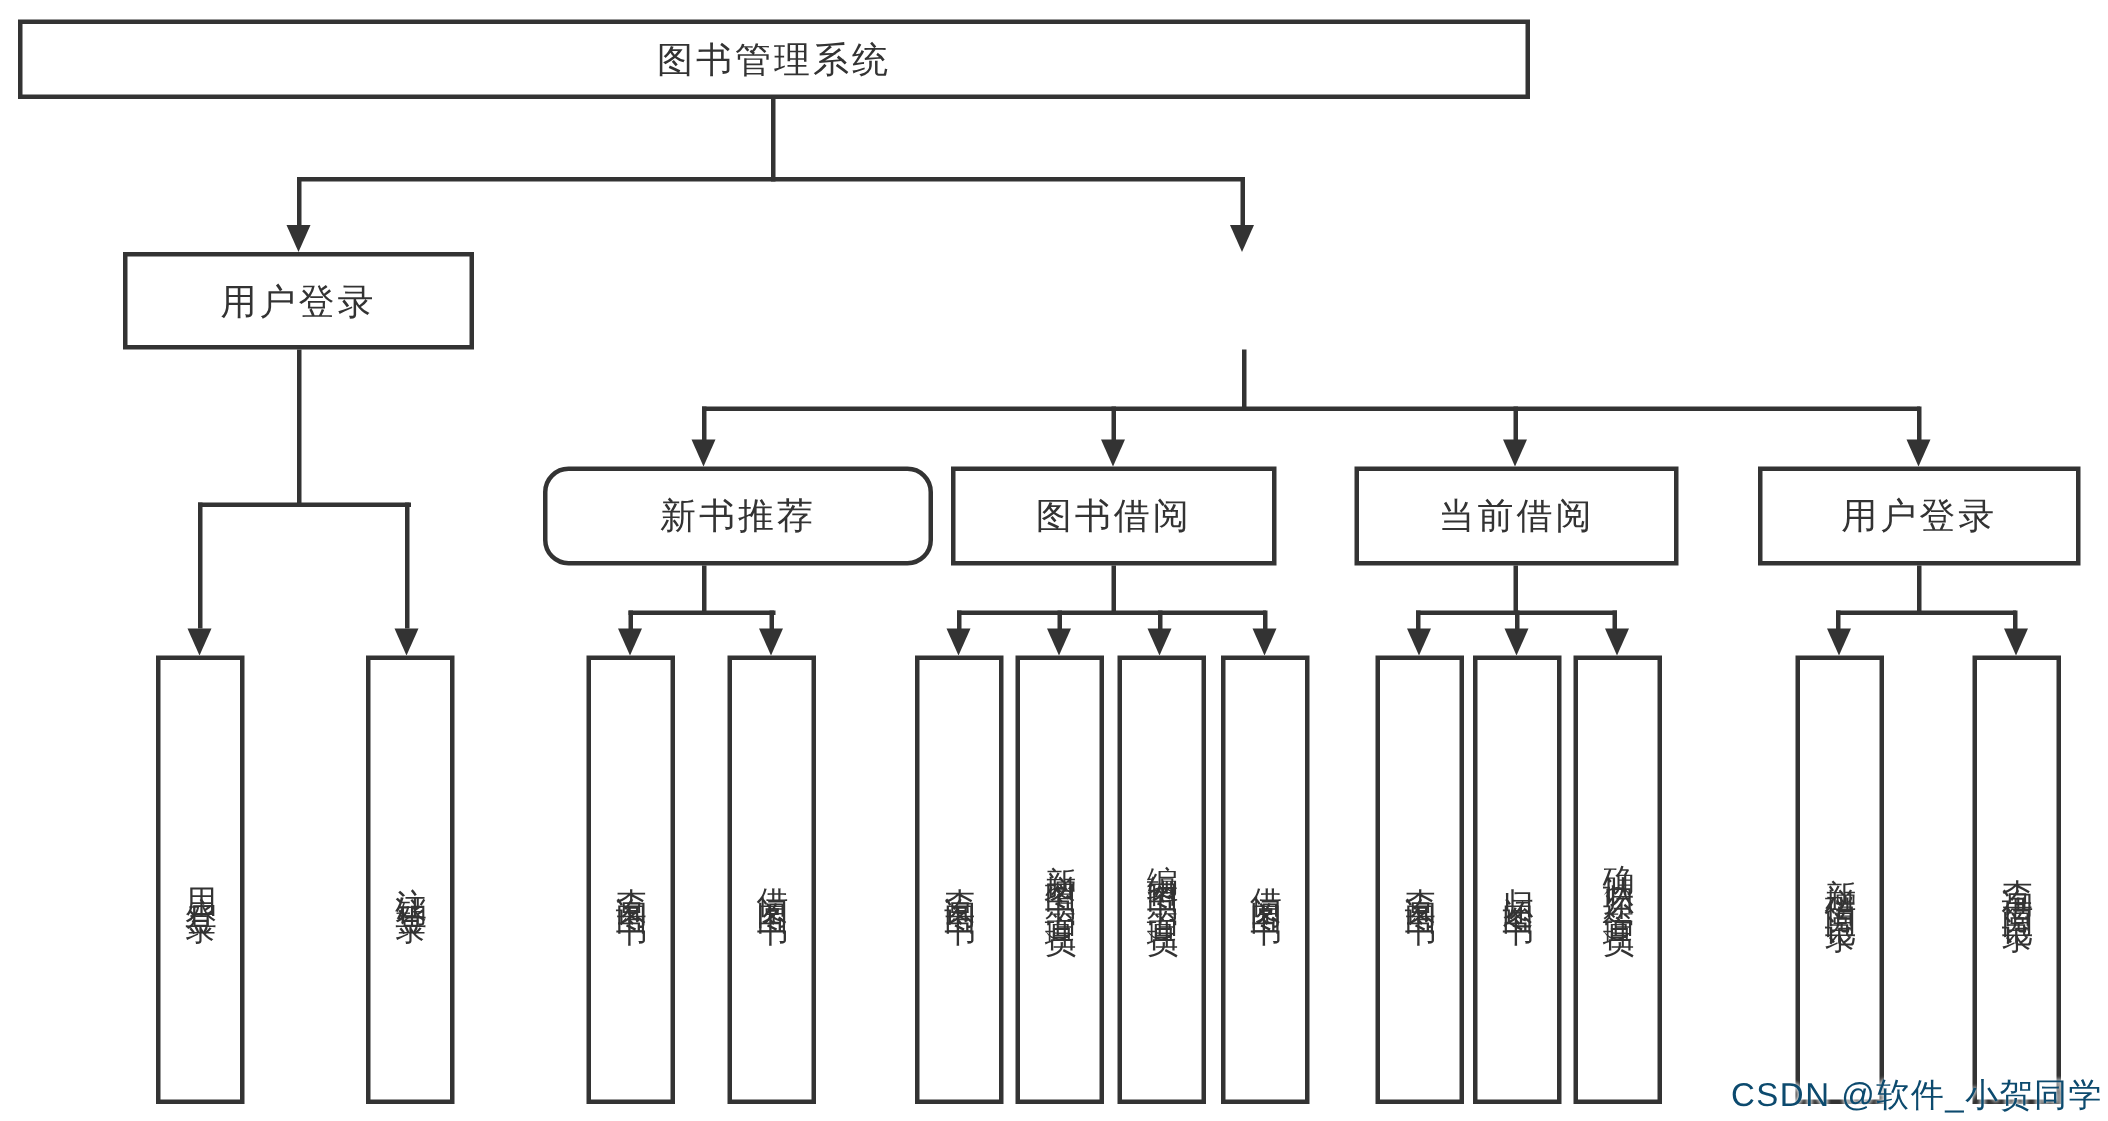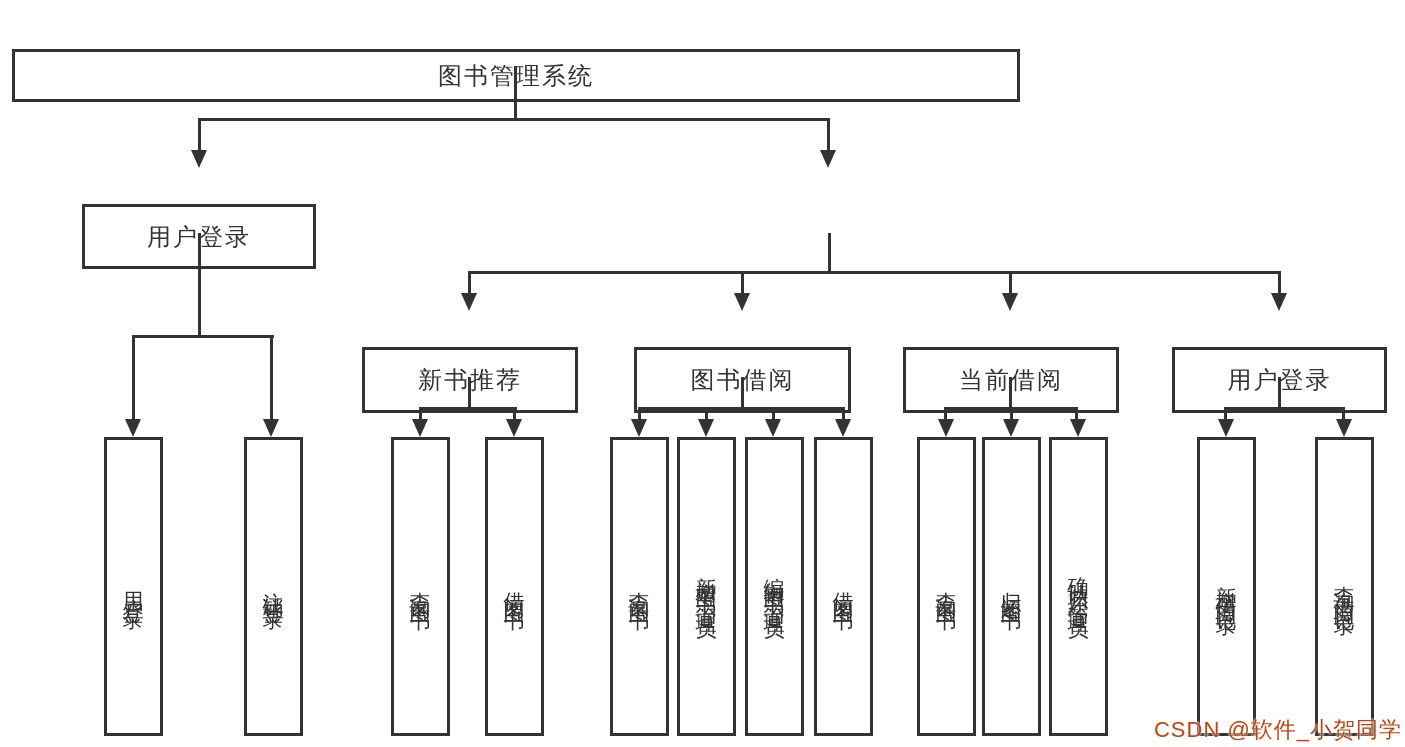--- a/index.html
+++ b/index.html
@@ -15,21 +15,21 @@
   .box {
     position: absolute;
     box-sizing: border-box;
     border: 3px solid #333333;
     background: #ffffff;
     display: flex;
     align-items: center;
     justify-content: center;
     text-align: center;
   }
-  .hbox { font-size: 24px; letter-spacing: 2px; margin-top: 36px; }
+  .hbox { font-size: 24px; letter-spacing: 2px; }
   .leaf {
     font-size: 21px;
     writing-mode: vertical-rl;
     text-orientation: mixed;
     letter-spacing: 6px;
     line-height: 1;
     top: 437px;
     height: 299px;
     width: 59px;
   }
@@ -42,21 +42,21 @@
     border-left: 8px solid transparent;
     border-right: 8px solid transparent;
     border-top: 18px solid #333333;
   }
   #watermark {
     position: absolute;
     right: 3px;
     bottom: 2px;
     font-size: 22px;
     letter-spacing: 1px;
-    color: #c2410c;
+    color: #0c4a6e;
     text-shadow: 0 0 3px #ffffff, 0 0 3px #ffffff;
     white-space: nowrap;
     z-index: 5;
   }
 </style>
 </head>
 <body>
 
 <div id="stage">
 
@@ -88,21 +88,21 @@
     <div class="v" style="left:468px; top:271px; height:26px;"></div>
     <div class="v" style="left:741px; top:271px; height:26px;"></div>
     <div class="v" style="left:1009px; top:271px; height:26px;"></div>
     <div class="v" style="left:1278px; top:271px; height:26px;"></div>
     <div class="ar" style="left:461px; top:293px;"></div>
     <div class="ar" style="left:734px; top:293px;"></div>
     <div class="ar" style="left:1002px; top:293px;"></div>
     <div class="ar" style="left:1271px; top:293px;"></div>
   </div>
 
-  <div class="box hbox" style="left:362px; top:311px; width:216px; height:66px;">新书推荐</div>
+  <div class="box hbox" style="left:362px; top:311px; width:260px; height:66px;border-radius:17px;">新书推荐</div>
   <div class="box hbox" style="left:634px; top:311px; width:217px; height:66px;">图书借阅</div>
   <div class="box hbox" style="left:903px; top:311px; width:216px; height:66px;">当前借阅</div>
   <div class="box hbox" style="left:1172px; top:311px; width:215px; height:66px;">用户登录</div>
 
   <div>
     <div class="v" style="left:468px; top:377px; height:33px;"></div>
     <div class="h" style="left:419px; top:407px; width:98px;"></div>
     <div class="v" style="left:419px; top:407px; height:14px;"></div>
     <div class="v" style="left:513px; top:407px; height:14px;"></div>
     <div class="ar" style="left:412px; top:419px;"></div>

